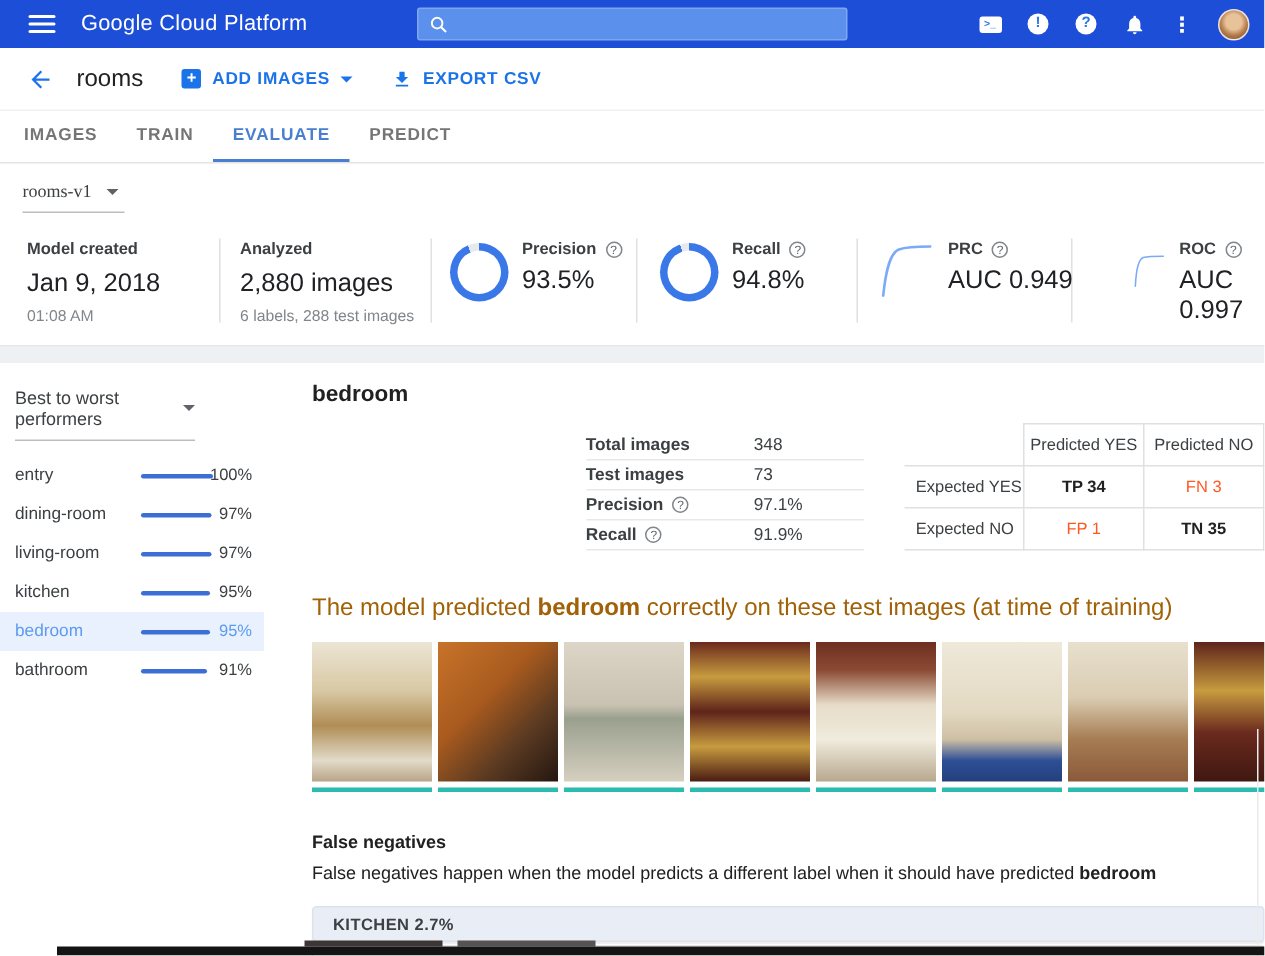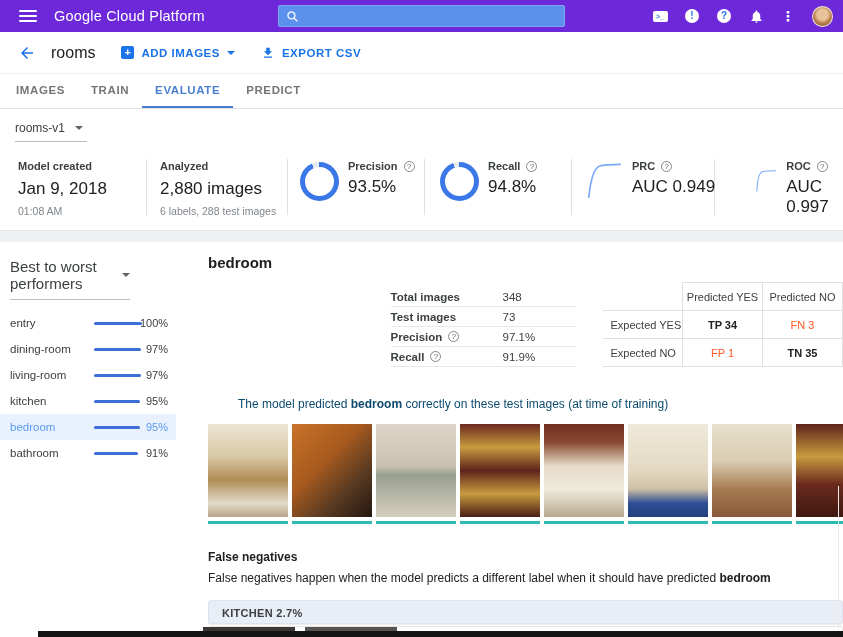--- a/index.html
+++ b/index.html
@@ -1,20 +1,20 @@
 <!DOCTYPE html>
 <html><head>
 <meta charset="utf-8">
 <style>
   * { box-sizing: border-box; margin: 0; padding: 0; }
   body { background: #fff; font-family: "Liberation Sans", "DejaVu Sans", sans-serif; }
   .screen { position: relative; width: 843px; height: 637px; background: #fff; overflow: hidden; color: #212121; }
 
   
-  .topbar { position: relative; height: 32px; background: #6d28d9; display: flex; align-items: center; }
+  .topbar { position: relative; height: 32px; background: #1d4ed8; display: flex; align-items: center; }
   .hamburger { width: 18px; height: 12px; margin-left: 19px; display: flex; flex-direction: column; justify-content: space-between; cursor: pointer; }
   .hamburger span { display: block; height: 2px; background: #fff; border-radius: 1px; }
   .logo { color: #fff; font-size: 14.5px; margin-left: 17px; letter-spacing: .2px; white-space: nowrap; }
   .searchbox { position: absolute; left: 278px; top: 5px; width: 287px; height: 22px; background: #5b90ec; border: 1px solid #7fa6f0; border-radius: 2px; display: flex; align-items: center; padding-left: 7px; }
   .searchbox input { flex: 1; background: transparent; border: none; outline: none; color: #fff; font-size: 12px; margin-left: 6px; font-family: inherit; }
   .topbar-right { position: absolute; right: 10px; top: 0; height: 32px; display: flex; align-items: center; gap: 16px; }
   .tb-icon { width: 16px; height: 16px; display: flex; align-items: center; justify-content: center; cursor: pointer; }
   .shell-box { width: 15px; height: 11px; background: #fff; border-radius: 2px; color: #2b75e9; font-size: 7px; font-weight: bold; line-height: 11px; text-align: center; }
   .circ-icon { width: 14px; height: 14px; background: #fff; border-radius: 50%; color: #2b75e9; font-size: 10px; font-weight: bold; line-height: 14px; text-align: center; }
   .dots { color: #fff; font-size: 14px; font-weight: bold; }
@@ -28,21 +28,21 @@
   .plus-sq { width: 13px; height: 13px; background: #1a73e8; border-radius: 2px; color: #fff; font-size: 11px; line-height: 12px; text-align: center; font-weight: bold; margin-right: 7px; }
   .caret { display: inline-block; width: 0; height: 0; border-left: 4px solid transparent; border-right: 4px solid transparent; border-top: 4px solid currentColor; margin-left: 7px; }
   .dl-icon { margin-right: 7px; display: flex; }
 
   
   .tabs { height: 35px; border-bottom: 1px solid #e3e3e3; display: flex; padding-left: 3px; }
   .tab { padding: 0 13px; line-height: 33px; font-size: 11.5px; font-weight: bold; letter-spacing: .6px; color: #757575; cursor: pointer; border-bottom: 2px solid transparent; }
   .tab.active { color: #4a7fd0; border-bottom-color: #4a7fd0; }
 
   
-  .model-row { height: 37px; display: flex; align-items: flex-end; }
+  .model-row { height: 37px; display: flex; align-items: flex-end; font-family: Liberation Serif, serif; }
   .model-select { margin-left: 15px; margin-bottom: 4px; font-size: 12px; color: #3c4043; display: inline-flex; align-items: center; padding: 0 4px 6px 0; border-bottom: 1px solid #bdbdbd; min-width: 57px; cursor: pointer; }
   .model-select .caret { color: #5f6368; margin-left: 10px; }
 
   
   .summary { position: relative; height: 84px; }
   .sep { position: absolute; top: 13px; bottom: 15px; width: 1px; background: #e0e0e0; }
   .sblock { position: absolute; top: 14px; }
   .slabel { font-size: 11px; font-weight: bold; color: #3c4043; display: flex; align-items: center; gap: 6px; }
   .sval { font-size: 17px; color: #202124; margin-top: 7px; }
   .ssub { font-size: 10.5px; color: #80868b; margin-top: 6px; }
@@ -52,21 +52,21 @@
   .gauge-text { margin-left: 9px; }
   .gauge-text .sval { margin-top: 5px; }
   .curve-svg { margin-top: 2px; }
   .help { display: inline-block; width: 11px; height: 11px; border: 1px solid #80868b; border-radius: 50%; font-size: 8px; line-height: 10px; text-align: center; color: #5f6368; font-weight: normal; cursor: pointer; }
 
   .gray-band { height: 12px; background: #eef1f3; border-top: 1px solid #e5e8ea; }
 
   
   .lower { position: relative; height: 395px; }
   .sidebar { position: absolute; left: 0; top: 0; width: 176px; }
-  .sort-select { margin: 16px 0 0 10px; font-size: 15px; color: #3c4043; display: inline-flex; align-items: center; padding-bottom: 7px; border-bottom: 1px solid #bdbdbd; width: 120px; cursor: pointer; }
+  .sort-select { margin: 16px 0 0 10px; font-size: 12px; color: #3c4043; display: inline-flex; align-items: center; padding-bottom: 7px; border-bottom: 1px solid #bdbdbd; width: 120px; cursor: pointer; }
   .sort-select .caret { margin-left: 10px; color: #5f6368; }
   .perf-list { margin-top: 10px; }
   .perf-row { position: relative; height: 26px; display: flex; align-items: center; cursor: pointer; }
   .perf-row .plabel { font-size: 11.5px; color: #3c4043; padding-left: 10px; }
   .perf-bar { position: absolute; left: 94px; height: 3px; border-radius: 2px; background: #3b6fd6; }
   .perf-pct { position: absolute; left: 140px; width: 28px; text-align: right; font-size: 11px; color: #3c4043; }
   .perf-row.selected { background: #e8f1fd; }
   .perf-row.selected .plabel, .perf-row.selected .perf-pct { color: #5b9bf0; }
 
   .detail { position: absolute; left: 208px; top: 0; right: 0; }
@@ -78,21 +78,21 @@
   .stat-label { width: 112px; font-size: 11.5px; font-weight: bold; color: #3c4043; display: flex; align-items: center; gap: 6px; }
   .stat-value { font-size: 11.5px; color: #3c4043; }
 
   .matrix { margin-left: 27px; border-collapse: collapse; margin-top: -5px; }
   .matrix td, .matrix th { border: 1px solid #e0e0e0; width: 80px; height: 28px; text-align: center; font-size: 11px; color: #3c4043; font-weight: normal; }
   .matrix .corner { border: none; }
   .matrix .rowlabel { border-left: none; text-align: left; padding-left: 8px; }
   .matrix .cellval { font-weight: bold; color: #212121; }
   .matrix .error { color: #ff5722; font-weight: 500; }
 
-  .caption { margin-top: 30px; font-size: 12px; color: #0c4a6e; margin-left: 30px; }
+  .caption { margin-top: 30px; font-size: 16px; color: #a16207; }
   .caption b { font-weight: bold; }
 
   .thumb-row { margin-top: 13px; display: flex; gap: 4px; width: 100%; overflow: hidden; }
   .thumb { flex: 0 0 80px; cursor: pointer; }
   .thumb-img { width: 80px; height: 93px; }
   .thumb-bar { width: 80px; height: 3px; background: #2abcae; margin-top: 4px; }
 
   .fn-block { margin-top: 26px; }
   .fn-title { font-size: 12px; font-weight: bold; color: #212121; }
   .fn-desc { font-size: 12px; color: #212121; margin-top: 7px; }

